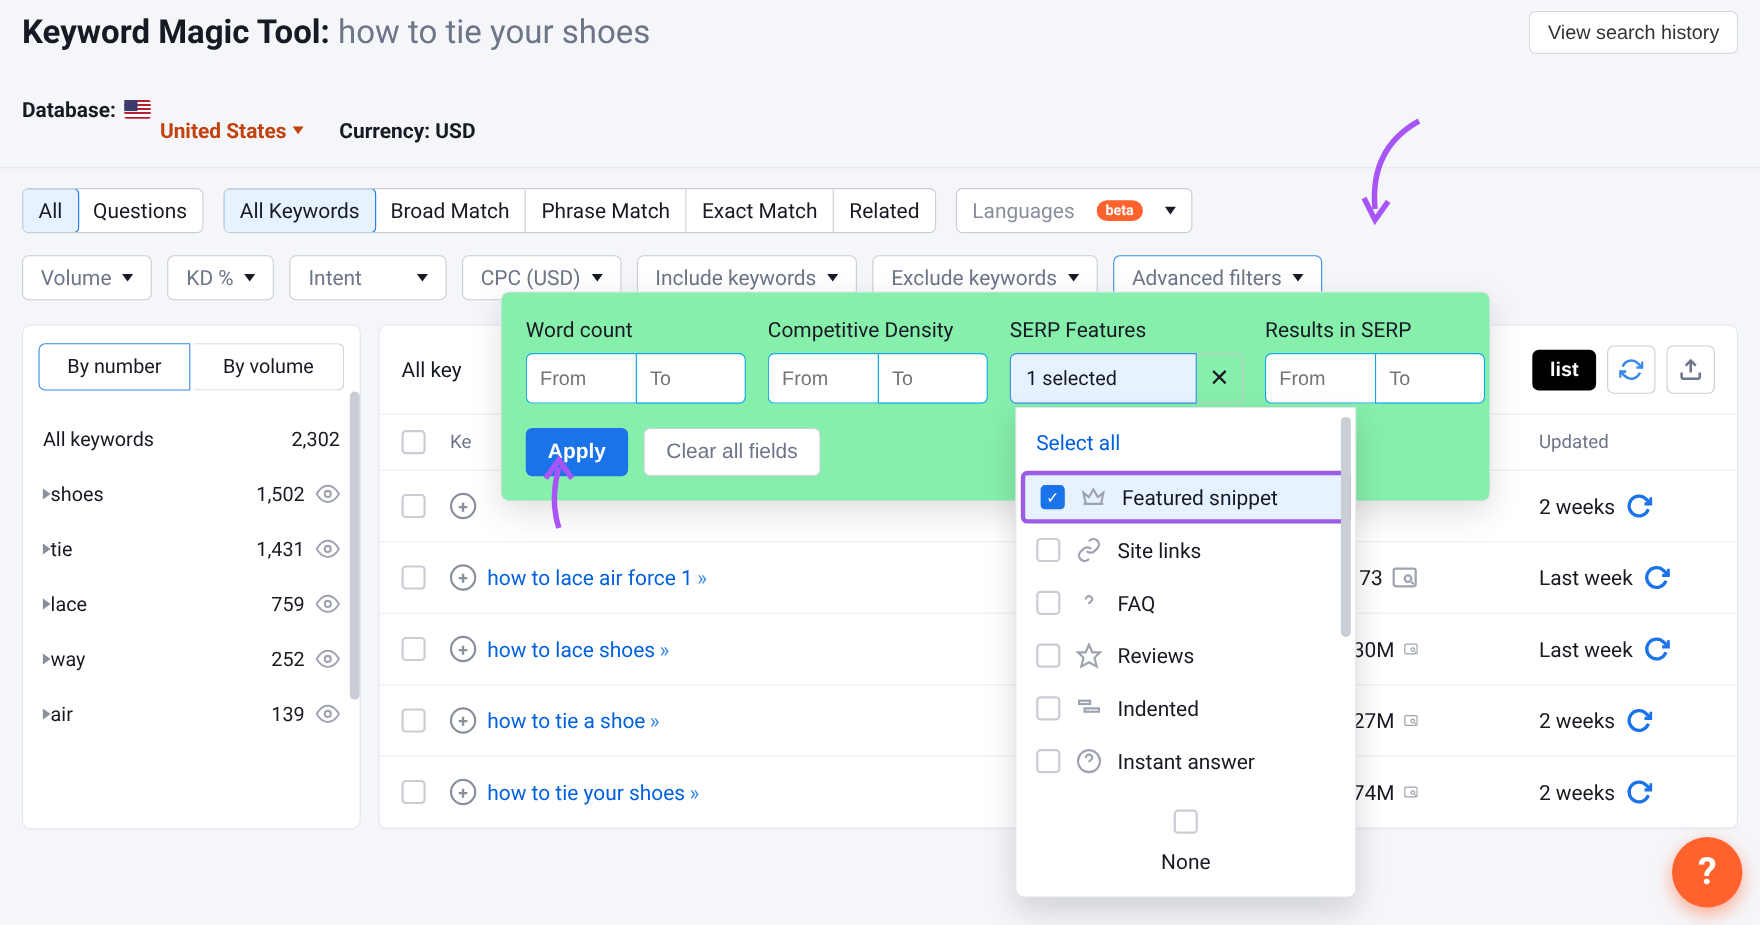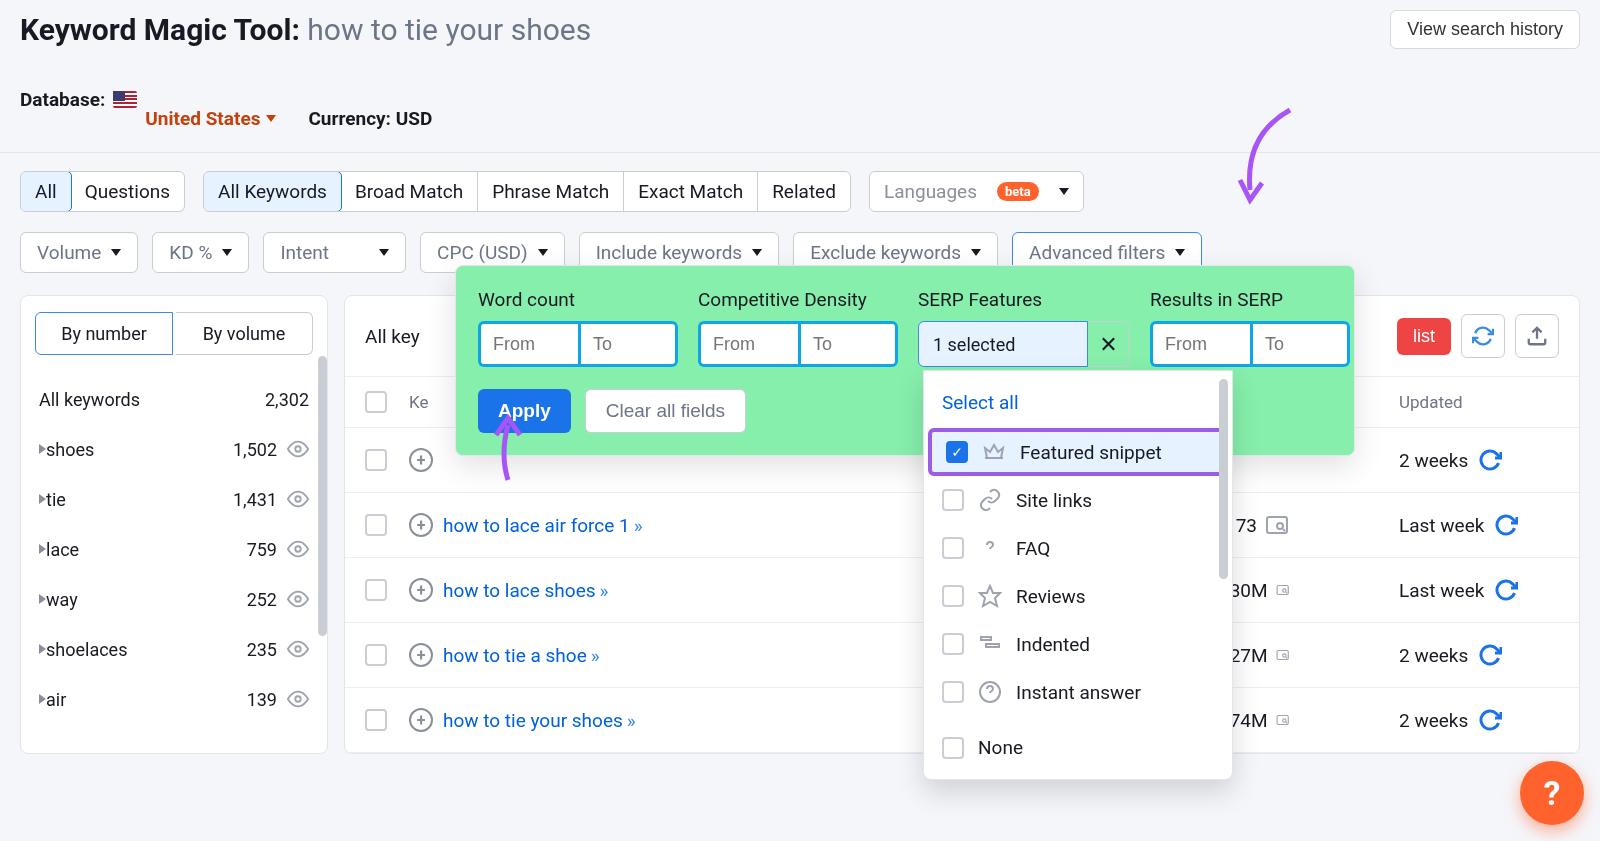--- a/index.html
+++ b/index.html
@@ -46,21 +46,21 @@
 .kw-left { display: flex; align-items: center; }
 .kw-right { display: flex; align-items: center; gap: 10px; color: #171a22; }
 .chev-right { display: inline-block; width: 0; height: 0; border-top: 5px solid transparent; border-bottom: 5px solid transparent; border-left: 7px solid #8a8f9c; }
 .eye { width: 22px; height: 22px; color: #9ea3af; }
 .side-scroll { position: absolute; right: 0; top: 60px; width: 9px; height: 280px; background: #c9cdd4; border-radius: 5px; }
 
 .main { flex: 1; background: #fff; border: 1px solid #e2e5eb; border-radius: 8px; position: relative; }
 .main-head { display: flex; align-items: center; justify-content: space-between; padding: 18px 20px; border-bottom: 1px solid #eceef2; }
 .main-head-left { font-size: 19px; }
 .main-head-right { display: flex; align-items: center; gap: 10px; }
-.list-btn { background: #ef4444; color: #fff; border: none; border-radius: 6px; padding: 8px 16px; font-size: 18px; font-weight: 400; cursor: pointer; }
+.list-btn { background: #000000; color: #fff; border: none; border-radius: 6px; padding: 8px 16px; font-size: 18px; font-weight: 700; cursor: pointer; }
 .icon-btn { width: 44px; height: 44px; border: 1px solid #c9cdd4; border-radius: 6px; background: #fff; display: flex; align-items: center; justify-content: center; cursor: pointer; color: #3b8ae6; }
 .icon-btn.gray { color: #6d7588; }
 
 .table-header { display: flex; align-items: center; padding: 14px 20px; font-size: 17px; color: #6d7588; border-bottom: 1px solid #eceef2; }
 .col-cb { width: 44px; }
 .col-kw { flex: 1; }
 .col-upd { width: 160px; text-align: left; }
 .col-res { width: 160px; text-align: right; padding-right: 90px;}
 
 .trow { display: flex; align-items: center; padding: 20px 20px; border-bottom: 1px solid #eceef2; font-size: 19px; }
@@ -73,21 +73,21 @@
 .res { display: flex; align-items: center; gap: 8px; justify-content: flex-end; }
 .serp-ic { width: 24px; height: 24px; color: #9ea3af; }
 .refresh-ic { width: 24px; height: 24px; color: #1a73e8; cursor: pointer; margin-left:10px;}
 
 
 .popover { position: absolute; left: 455px; top: 0; width: 900px; background: #86efac; border: 1px solid #e2e5eb; border-radius: 8px; box-shadow: 0 10px 30px rgba(0,0,0,0.12); padding: 22px; z-index: 30; }
 .pop-grid { display: flex; gap: 20px; }
 .pop-col { display: flex; flex-direction: column; gap: 10px; }
 .pop-label { font-size: 19px; color: #171a22; }
 .range { display: flex; }
-.range input { width: 100px; height: 46px; border: 3px solid #0ea5e9; padding: 0 12px; font-size: 18px; }
+.range input { width: 100px; height: 46px; border: 1px solid #0ea5e9; padding: 0 12px; font-size: 18px; }
 .range input:first-child { border-radius: 6px 0 0 6px; border-right: none; }
 .range input:last-child { border-radius: 0 6px 6px 0; }
 .selbox { display: flex; align-items: center; height: 46px; border: 1px solid #3b8ae6; background: #e6f2ff; border-radius: 6px 0 0 6px; padding: 0 14px; font-size: 18px; width: 170px; }
 .clearx { width: 42px; height: 46px; border: 1px solid #c9cdd4; border-left: none; border-radius: 0 6px 6px 0; display: flex; align-items: center; justify-content: center; font-size: 22px; cursor: pointer; }
 .pop-actions { display: flex; gap: 14px; margin-top: 22px; }
 .apply-btn { background: #1a73e8; color: #fff; border: none; border-radius: 6px; padding: 10px 20px; font-size: 19px; font-weight: 700; cursor: pointer; }
 .clear-btn { background: #fff; border: 1px solid #c9cdd4; border-radius: 6px; padding: 10px 20px; font-size: 19px; cursor: pointer; color: #6d7588; }
 
 .dropdown { position: absolute; left: 923px; top: 105px; width: 310px; background: #fff; border: 1px solid #e2e5eb; border-radius: 0 0 8px 8px; box-shadow: 0 12px 28px rgba(0,0,0,0.15); padding: 8px 0; z-index: 31; }
 .dd-item { display: flex; align-items: center; gap: 14px; padding: 12px 18px; font-size: 19px; cursor: pointer; }
@@ -236,33 +236,20 @@
             </svg>
           </div>
       </div>
       <div class="kw-row">
         <div class="kw-left">
             <span class="chev-right"></span>
             <span>way</span>
           </div>
         <div class="kw-right">
             <span>252</span>
-            <svg class="eye" viewBox="0 0 24 24" fill="none" stroke="currentColor" stroke-width="2">
-              <path d="M1 12s4-8 11-8 11 8 11 8-4 8-11 8-11-8-11-8z"></path>
-              <circle cx="12" cy="12" r="3"></circle>
-            </svg>
-          </div>
-      </div>
-      <div class="kw-row">
-        <div class="kw-left">
-            <span class="chev-right"></span>
-            <span>shoelaces</span>
-          </div>
-        <div class="kw-right">
-            <span>235</span>
             <svg class="eye" viewBox="0 0 24 24" fill="none" stroke="currentColor" stroke-width="2">
               <path d="M1 12s4-8 11-8 11 8 11 8-4 8-11 8-11-8-11-8z"></path>
               <circle cx="12" cy="12" r="3"></circle>
             </svg>
           </div>
       </div>
       <div class="kw-row">
         <div class="kw-left">
             <span class="chev-right"></span>
             <span>air</span>
@@ -508,20 +495,20 @@
     <span>Indented</span>
   </div>
   <div class="dd-item">
     <div class="dd-cb"></div>
     <svg class="dd-ic" viewBox="0 0 24 24" fill="none" stroke="currentColor" stroke-width="2">
         <circle cx="12" cy="12" r="10"></circle>
         <path d="M9 9a3 3 0 116 0c0 2-3 2-3 4M12 17h.01"></path>
       </svg>
     <span>Instant answer</span>
   </div>
-  <div class="dd-item" style="padding-top:20px;">
+  <div class="dd-item" style="padding-top:20px;flex-direction:column;">
     <div class="dd-cb"></div>
     <span>None</span>
   </div>
   <div class="dd-scroll"></div>
 </div>
 
 <div class="help-fab">?</div>
 
 </body></html>

